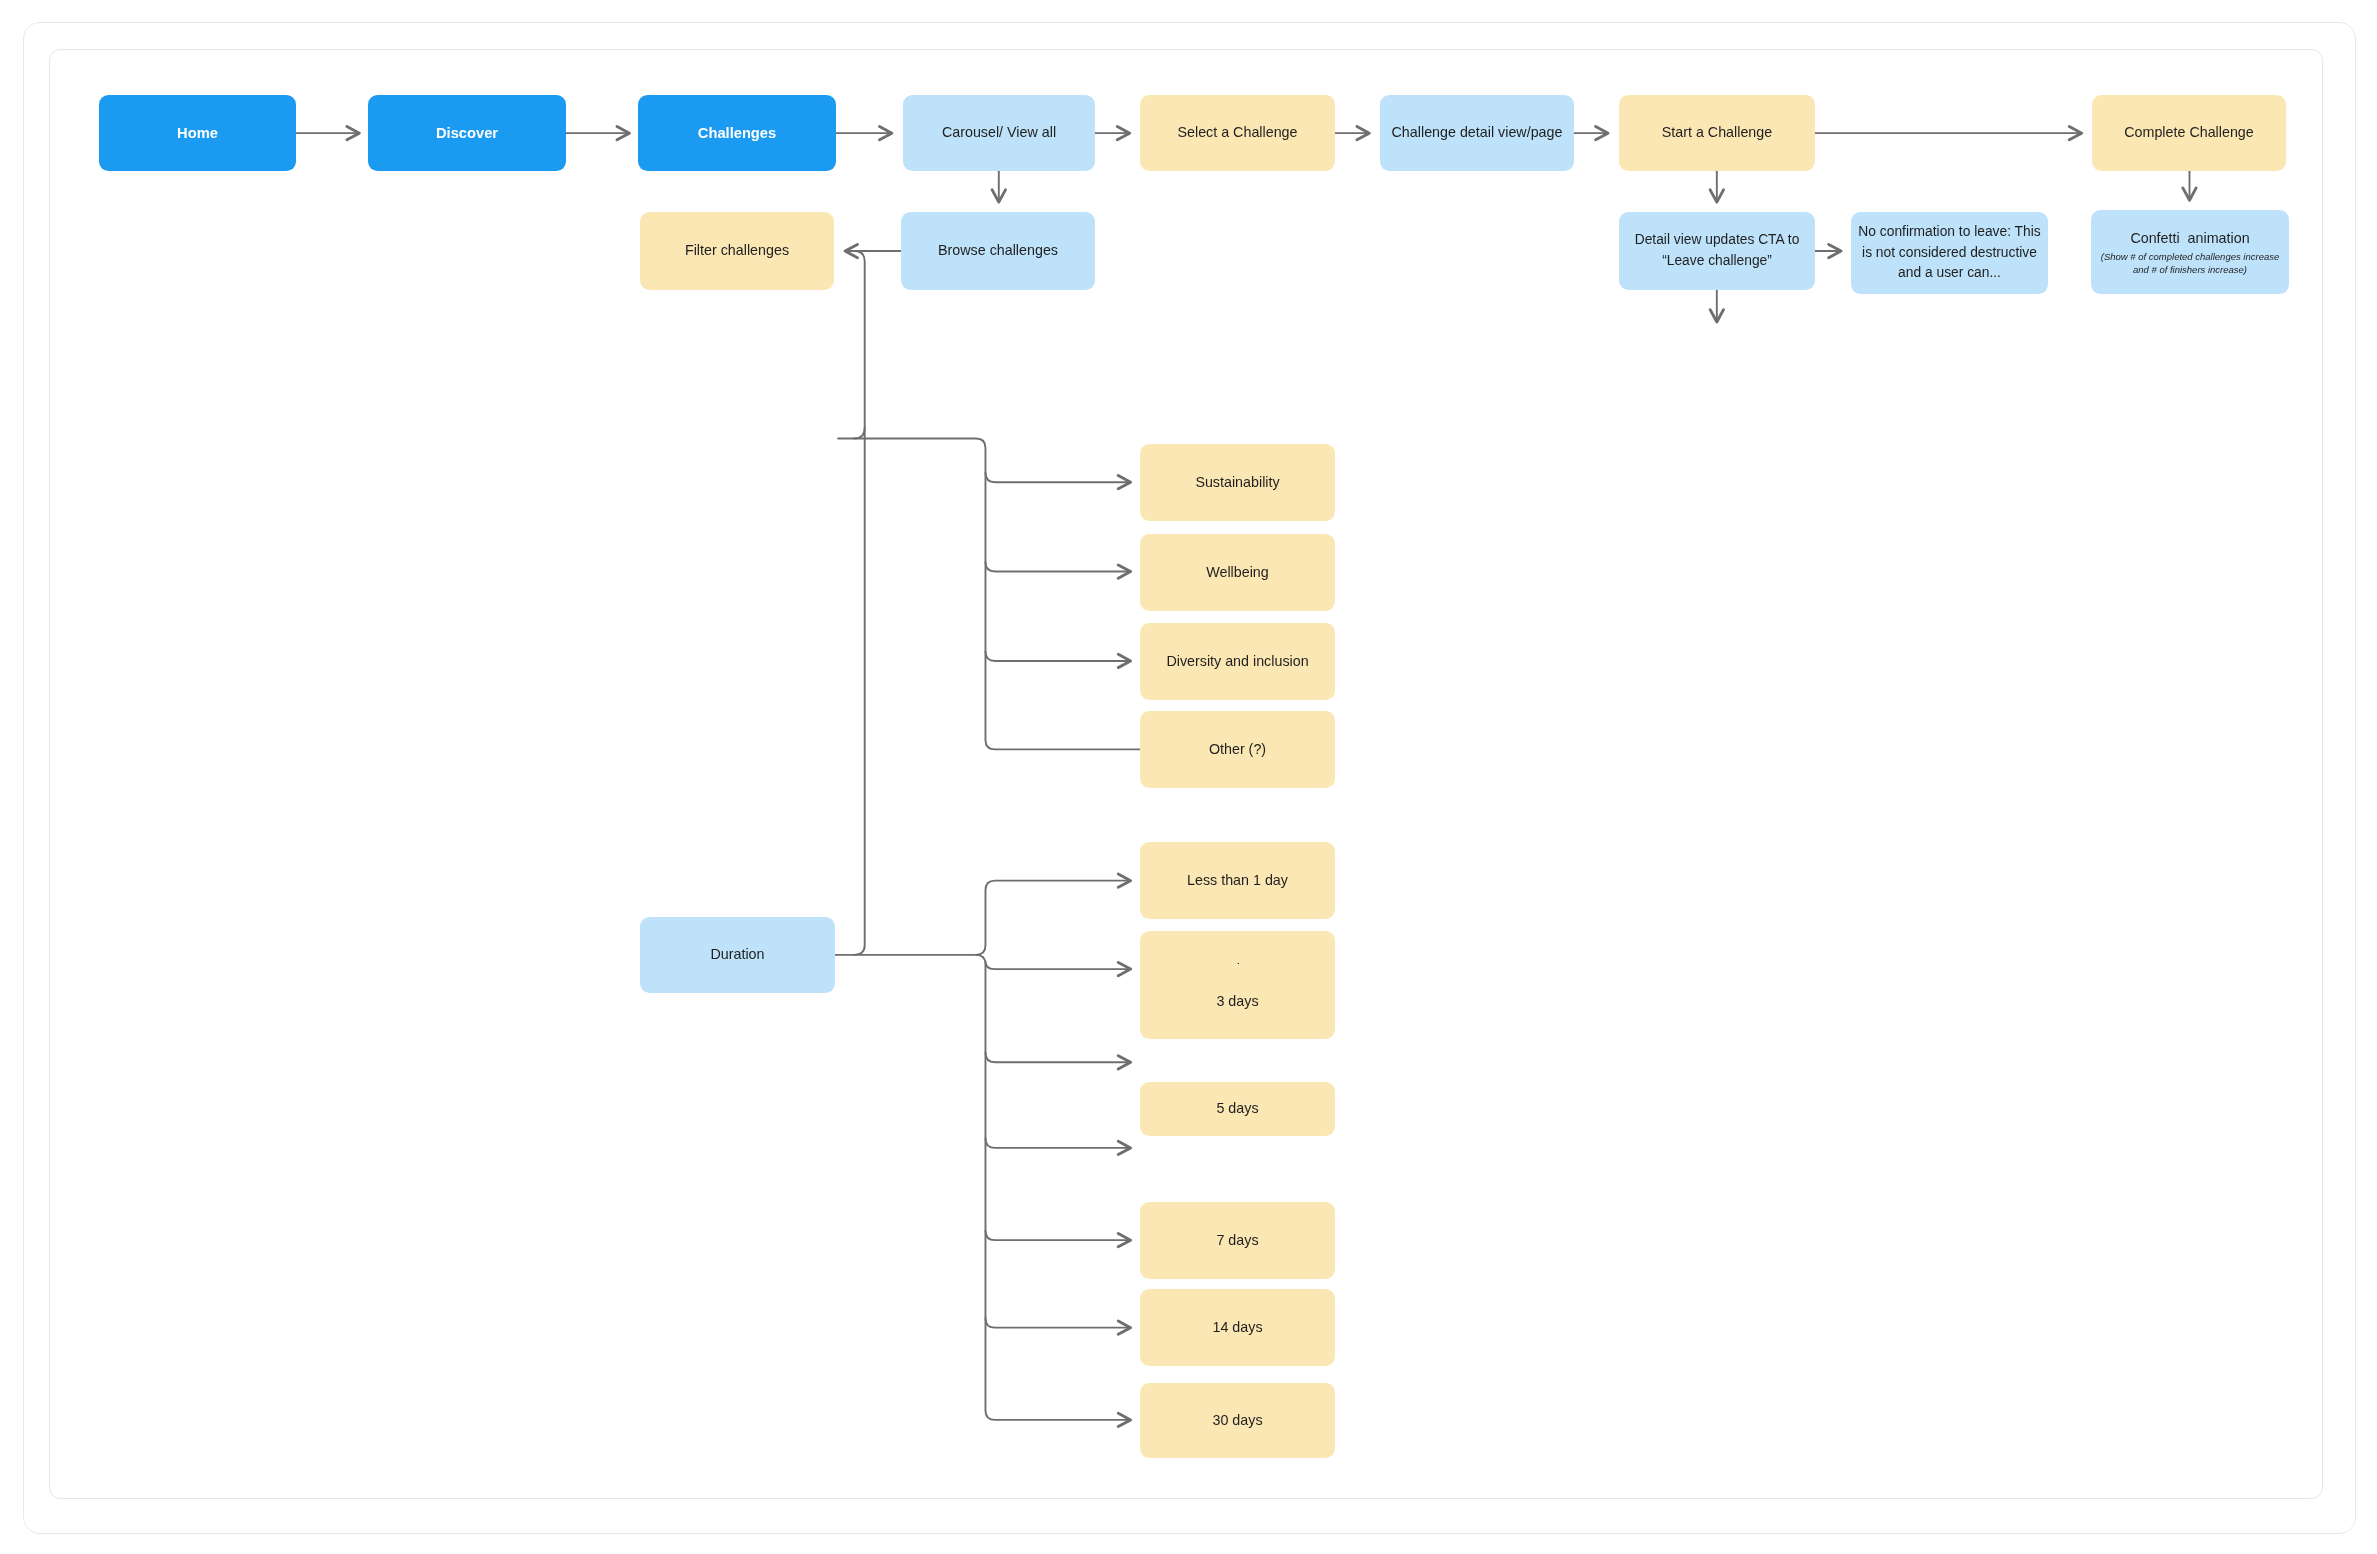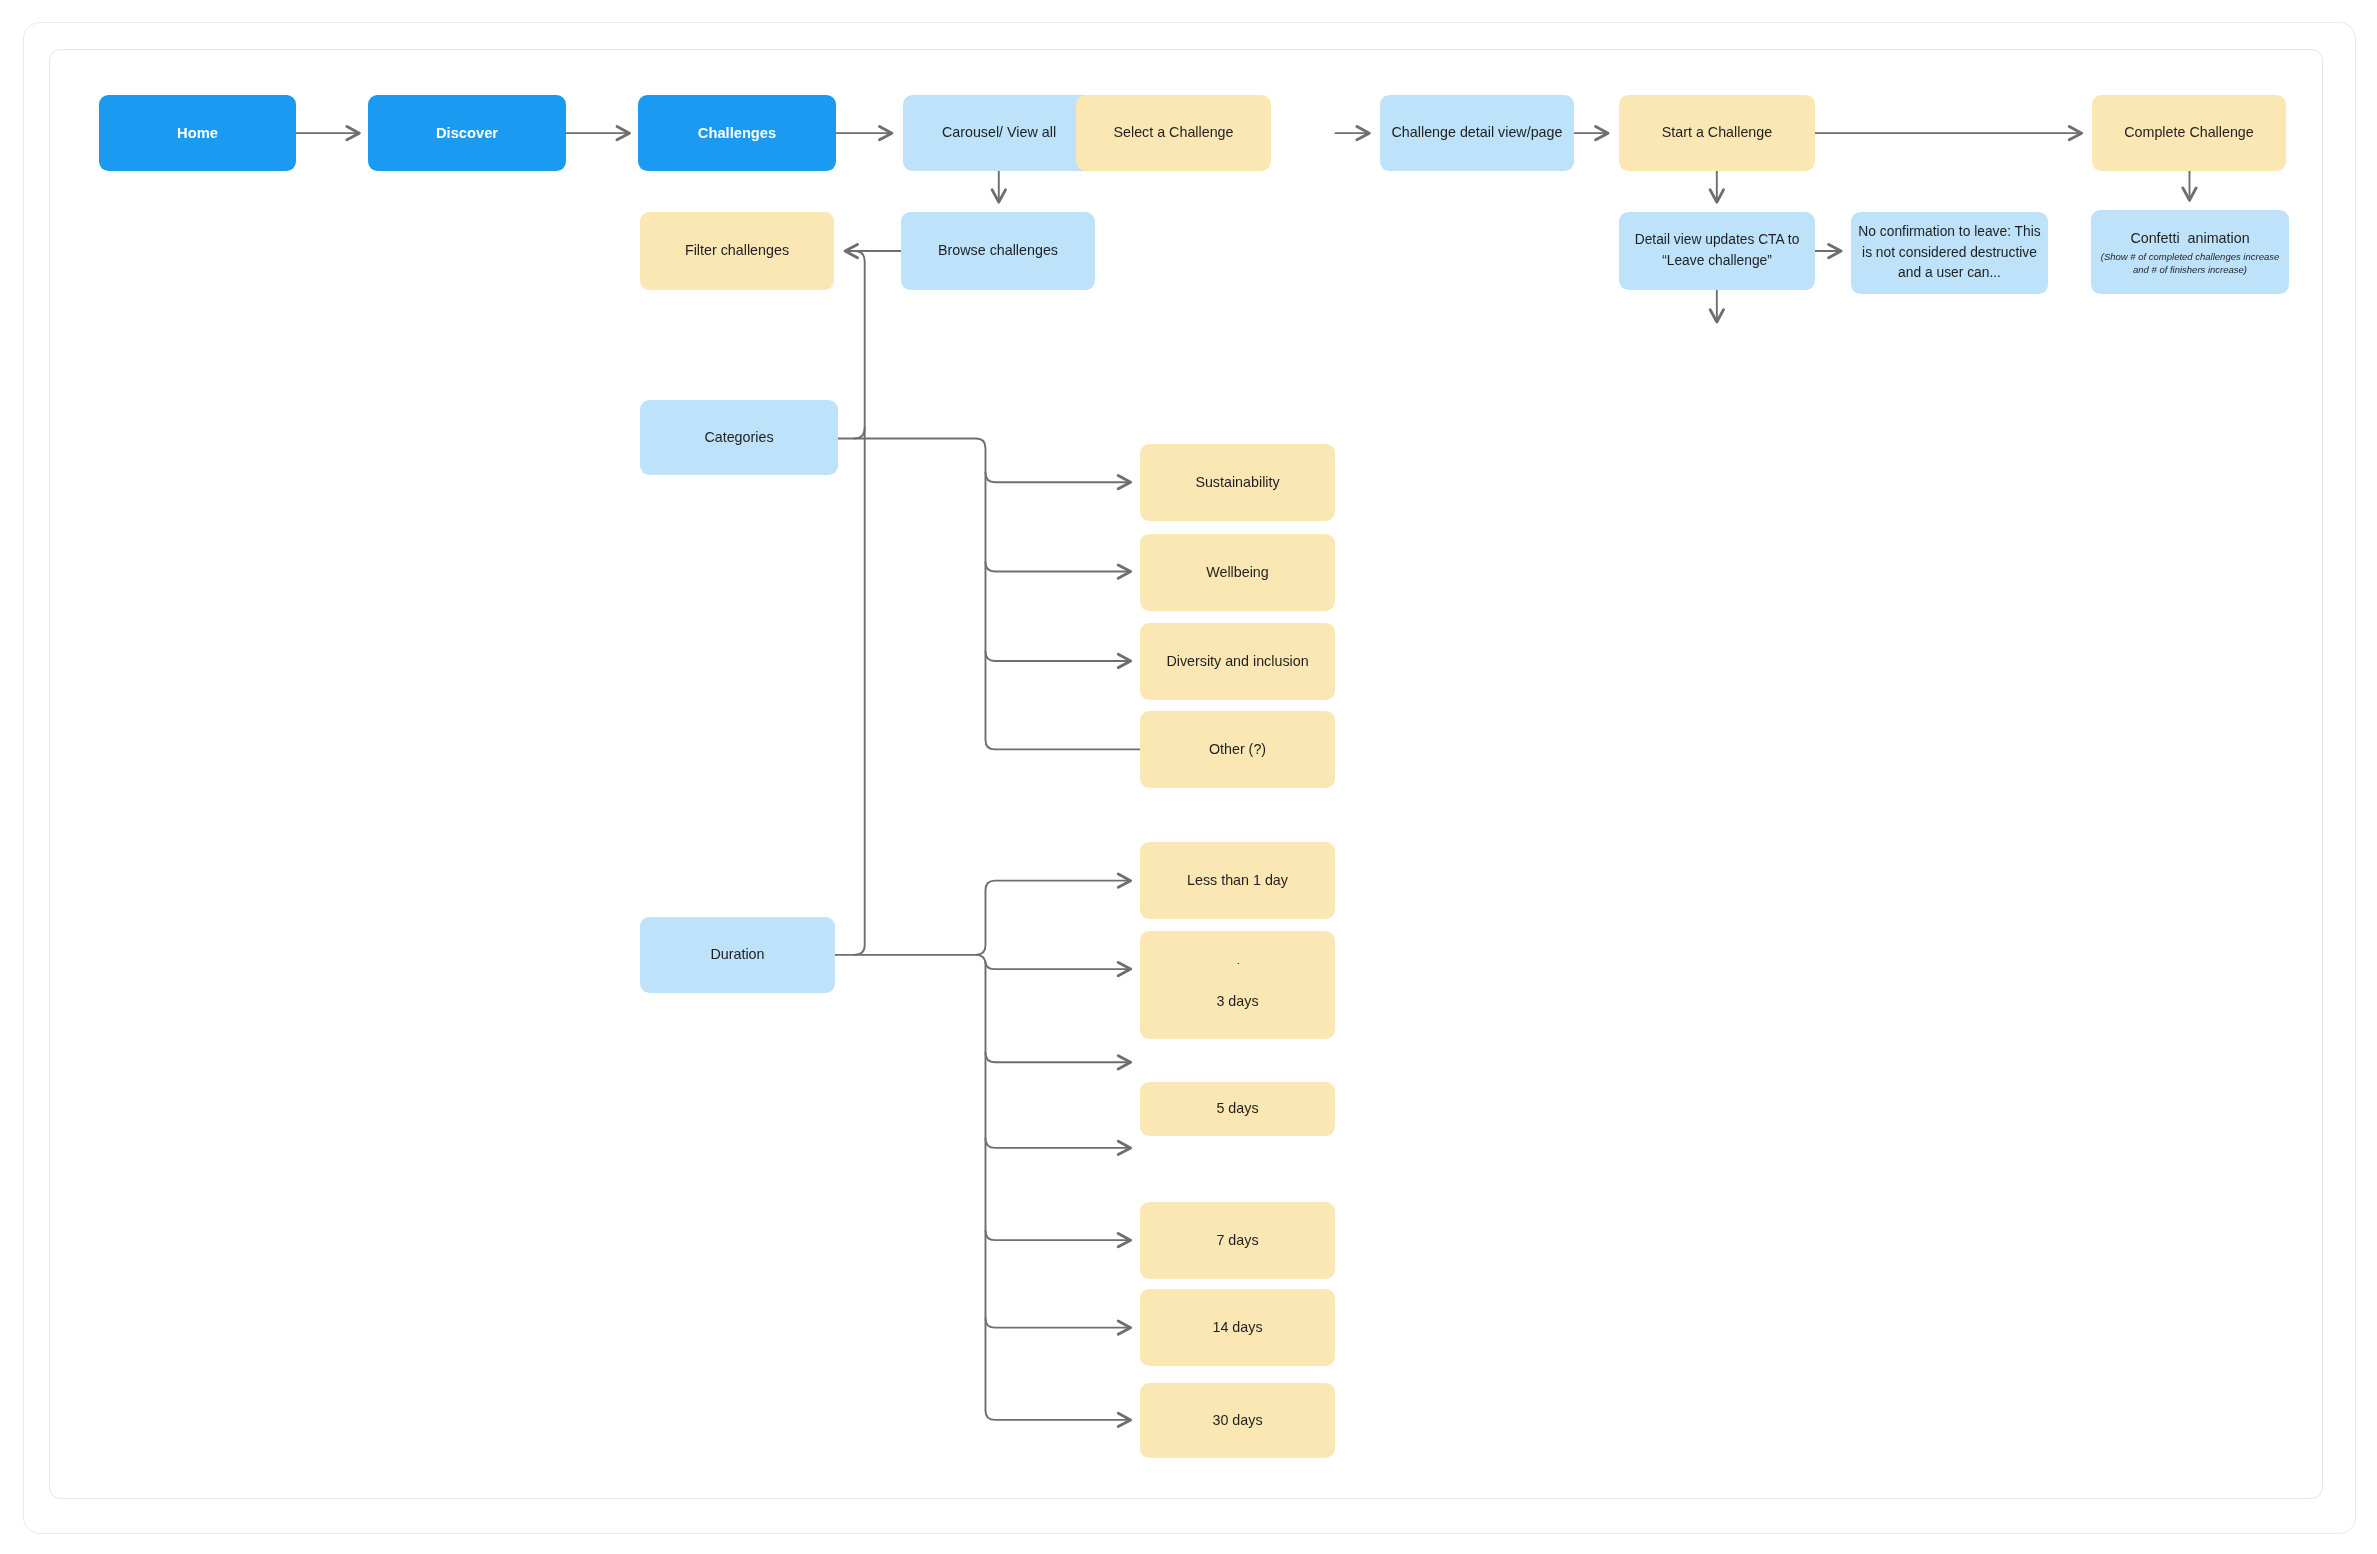--- a/index.html
+++ b/index.html
@@ -16,21 +16,21 @@
   .node.lightblue{background:#bde2fa;}
   .node.yellow{background:#fbe7b3;}
   .node .note{font-size:9.5px;font-style:italic;line-height:1.35;margin-top:1.9px;}
   .pre{white-space:pre-wrap;}
 
   
   #n-home{left:99px;top:95px;width:197px;height:76px;}
   #n-discover{left:368px;top:95px;width:198px;height:76px;}
   #n-challenges{left:638px;top:95px;width:198px;height:76px;}
   #n-carousel{left:903px;top:95px;width:192px;height:76px;}
-  #n-select{left:1076px;top:95px;width:195px;height:76px;}
+  #n-select{left:1140px;top:95px;width:195px;height:76px;}
   #n-detail{left:1380px;top:95px;width:194px;height:76px;}
   #n-start{left:1619px;top:95px;width:196px;height:76px;}
   #n-complete{left:2092px;top:95px;width:194px;height:76px;}
   #n-filter{left:640px;top:212px;width:194px;height:78px;}
   #n-browse{left:901px;top:212px;width:194px;height:78px;}
   #n-detailcta{left:1619px;top:212px;width:196px;height:78px;font-size:13.8px;}
   #n-noconfirm{left:1851px;top:212px;width:197px;height:82px;font-size:13.8px;padding:3.8px 5.7px;}
   #n-confetti{left:2091px;top:210px;width:198px;height:84px;padding:3.8px 7.6px;}
   #n-leave{left:1619px;top:332px;width:196px;height:76px;}
   #n-categories{left:640px;top:400px;width:198px;height:75px;}
@@ -130,23 +130,20 @@
   <div class="node lightblue" id="n-detailcta">
     <span>Detail view updates CTA to “Leave challenge”</span>
   </div>
   <div class="node lightblue" id="n-noconfirm">
     <span>No confirmation to leave: This is not considered destructive and a user can...</span>
   </div>
   <div class="node lightblue" id="n-confetti">
     <span class="pre">Confetti  animation</span>
     <span class="note">(Show # of completed challenges increase and # of finishers increase)</span>
   </div>
-  <div class="node lightblue" id="n-categories">
-    <span>Categories</span>
-  </div>
   <div class="node lightblue" id="n-duration">
     <span>Duration</span>
   </div>
   <div class="node yellow" id="n-sustainability">
     <span>Sustainability</span>
   </div>
   <div class="node yellow" id="n-wellbeing">
     <span>Wellbeing</span>
   </div>
   <div class="node yellow" id="n-diversity">

